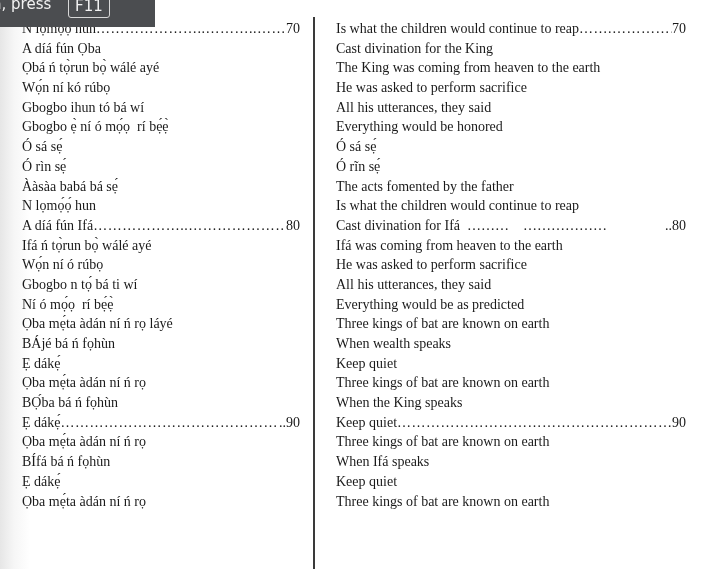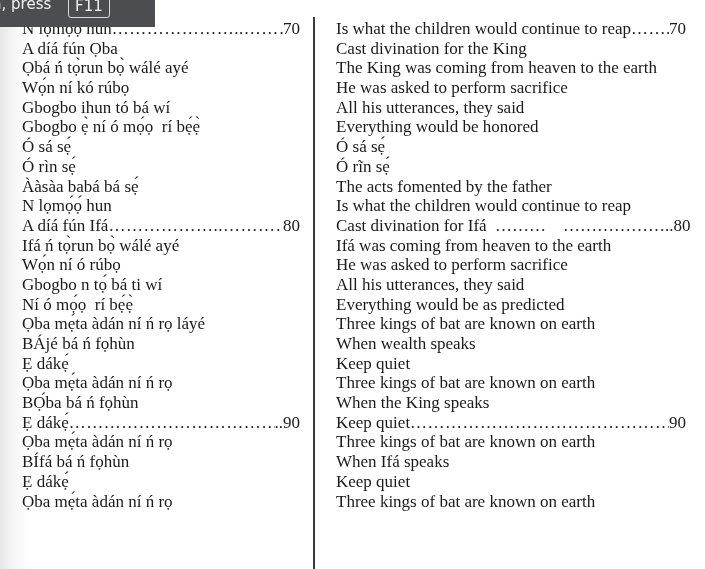--- a/index.html
+++ b/index.html
@@ -17,21 +17,21 @@
   }
   .page {
     position: absolute;
     left: 0; top: 0;
     width: 705px; height: 569px;
     background: linear-gradient(to right, #e6e6e6 0px, #f6f6f6 14px, #ffffff 30px, #ffffff 100%);
   }
   .col {
     position: absolute;
     top: 19px;
-    font-size: 17px;
+    font-size: 14px;
     line-height: 19.7px;
     white-space: pre;
   }
   .col-left {
     left: 22px;
     width: 278px;
   }
   .col-right {
     left: 336px;
     width: 350px;

